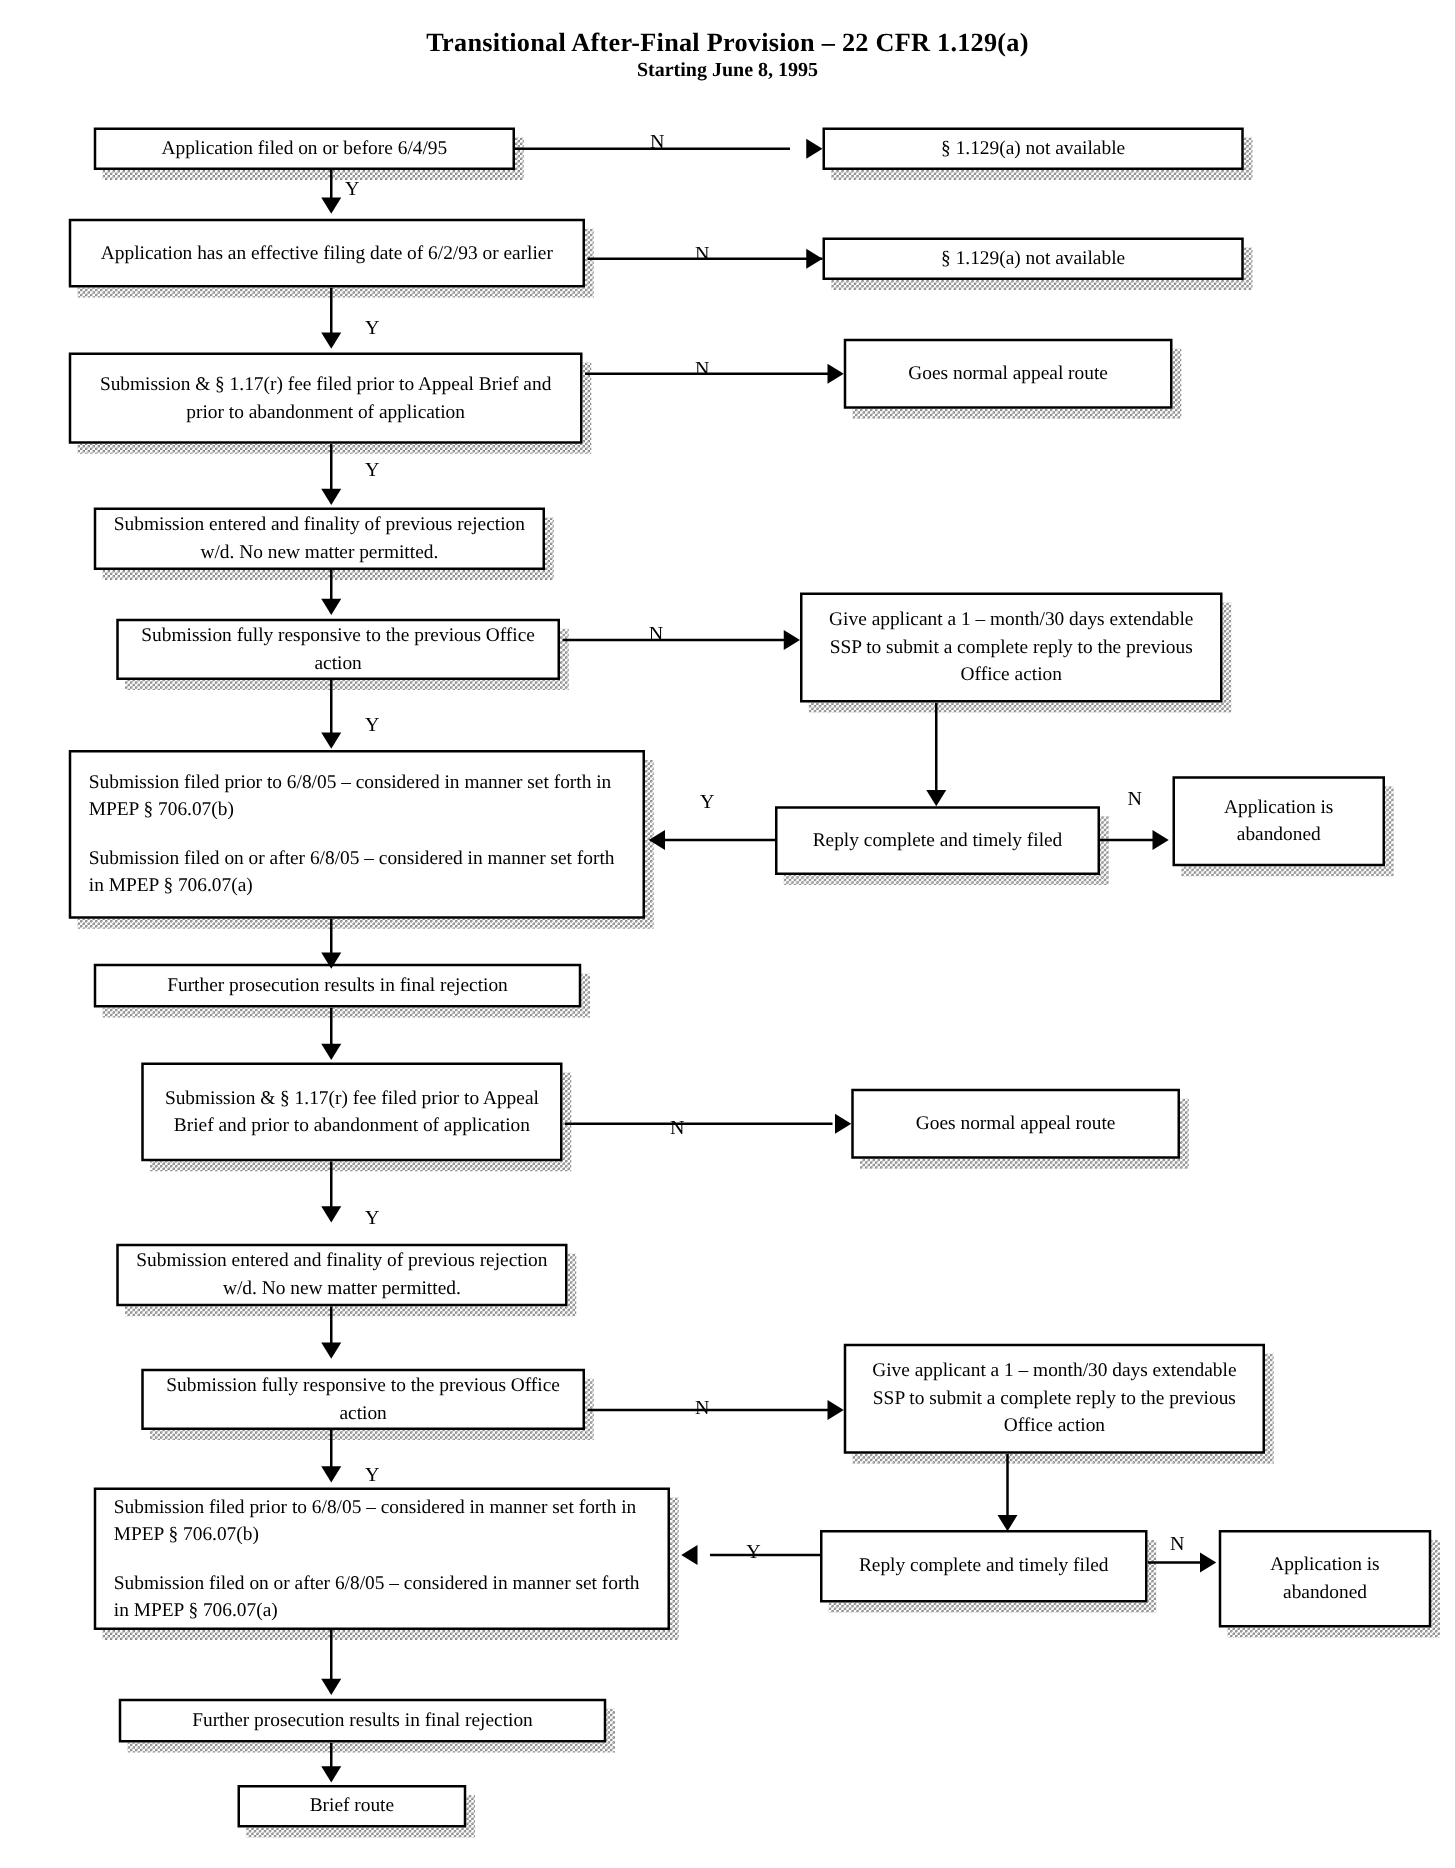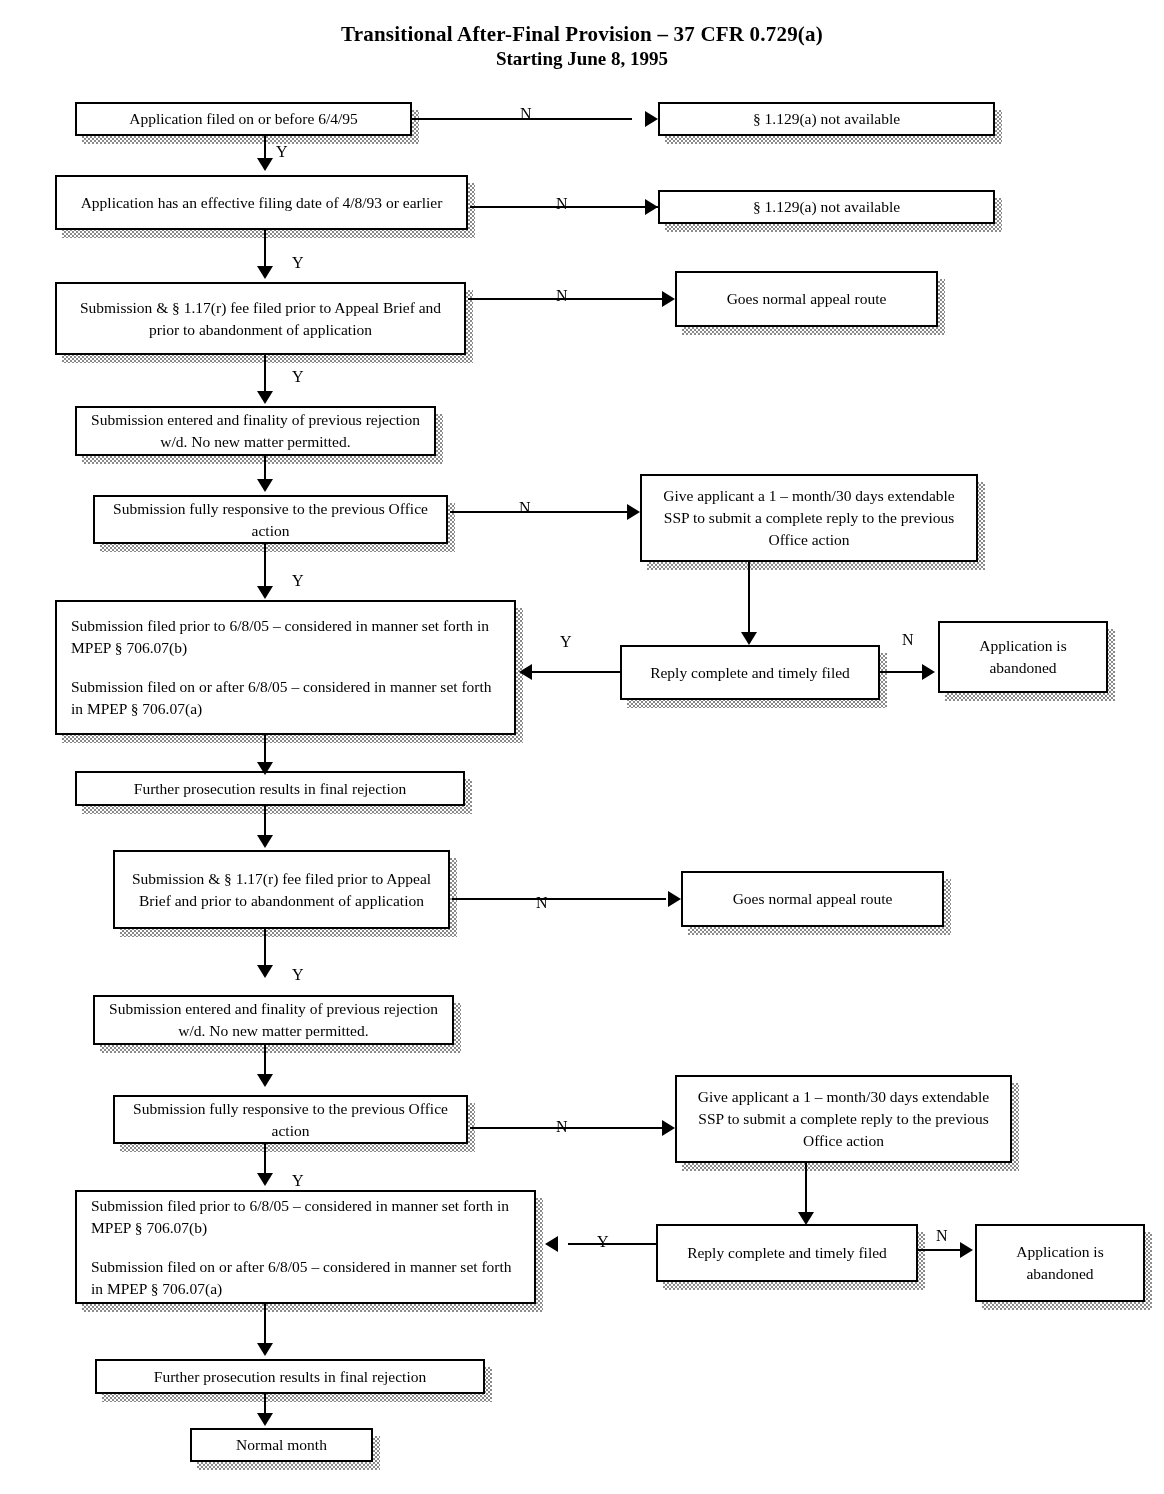--- a/index.html
+++ b/index.html
@@ -16,21 +16,21 @@
   }
   #canvas { position: relative; width: 1164px; height: 1494px; }
 
   .title {
     position: absolute;
     width: 100%;
     text-align: center;
     font-weight: bold;
   }
   .title-1 { top: 22px; font-size: 21px; letter-spacing: 0.2px; }
-  .title-2 { top: 48px; font-size: 19px; }
+  .title-2 { top: 48px; font-size: 16px; }
 
   
   .node {
     position: absolute;
     background: #ffffff;
     border: 2px solid #000000;
     display: flex;
     align-items: center;
     justify-content: center;
     text-align: center;
@@ -86,21 +86,21 @@
     line-height: 1;
   }
   .para { margin: 0; }
   .para + .para { margin-top: 17px; }
 </style>
 </head>
 <body>
 
 <div id="canvas">
 
-  <div class="title title-1">Transitional After-Final Provision – 37 CFR 0.729(a)</div>
+  <div class="title title-1">Transitional After-Final Provision – 22 CFR 1.129(a)</div>
   <div class="title title-2">Starting June 8, 1995</div>
 
   <div class="shadow" style="left:82px; top:110px; width:337px; height:34px;"></div>
   <div class="node" style="left:75px; top:102px; width:337px; height:34px;">
     <span class="txt">Application filed on or before 6/4/95</span>
   </div>
 
   <div class="shadow" style="left:665px; top:110px; width:337px; height:34px;"></div>
   <div class="node" style="left:658px; top:102px; width:337px; height:34px;">
     <span class="txt">§ 1.129(a) not available</span>
@@ -109,21 +109,21 @@
   <div class="hline" style="left:412px; top:118px; width:220px;"></div>
   <div class="arrow-r" style="left:645px; top:111px;"></div>
   <div class="branchlabel" style="left:520px; top:106px;">N</div>
 
   <div class="vline" style="left:264px; top:136px; height:26px;"></div>
   <div class="arrow-d" style="left:257px; top:158px;"></div>
   <div class="branchlabel" style="left:276px; top:144px;">Y</div>
 
   <div class="shadow" style="left:62px; top:183px; width:413px; height:55px;"></div>
   <div class="node" style="left:55px; top:175px; width:413px; height:55px;">
-    <span class="txt">Application has an effective filing date of 4/8/93 or earlier</span>
+    <span class="txt">Application has an effective filing date of 6/2/93 or earlier</span>
   </div>
 
   <div class="shadow" style="left:665px; top:198px; width:337px; height:34px;"></div>
   <div class="node" style="left:658px; top:190px; width:337px; height:34px;">
     <span class="txt">§ 1.129(a) not available</span>
   </div>
 
   <div class="hline" style="left:470px; top:206px; width:200px;"></div>
   <div class="arrow-r" style="left:645px; top:199px;"></div>
   <div class="branchlabel" style="left:556px; top:196px;">N</div>
@@ -295,16 +295,16 @@
   <div class="shadow" style="left:102px; top:1367px; width:390px; height:35px;"></div>
   <div class="node" style="left:95px; top:1359px; width:390px; height:35px;">
     <span class="txt">Further prosecution results in final rejection</span>
   </div>
 
   <div class="vline" style="left:264px; top:1394px; height:22px;"></div>
   <div class="arrow-d" style="left:257px; top:1413px;"></div>
 
   <div class="shadow" style="left:197px; top:1436px; width:183px; height:34px;"></div>
   <div class="node" style="left:190px; top:1428px; width:183px; height:34px;">
-    <span class="txt">Normal month</span>
+    <span class="txt">Brief route</span>
   </div>
 
 </div>
 
 </body></html>

